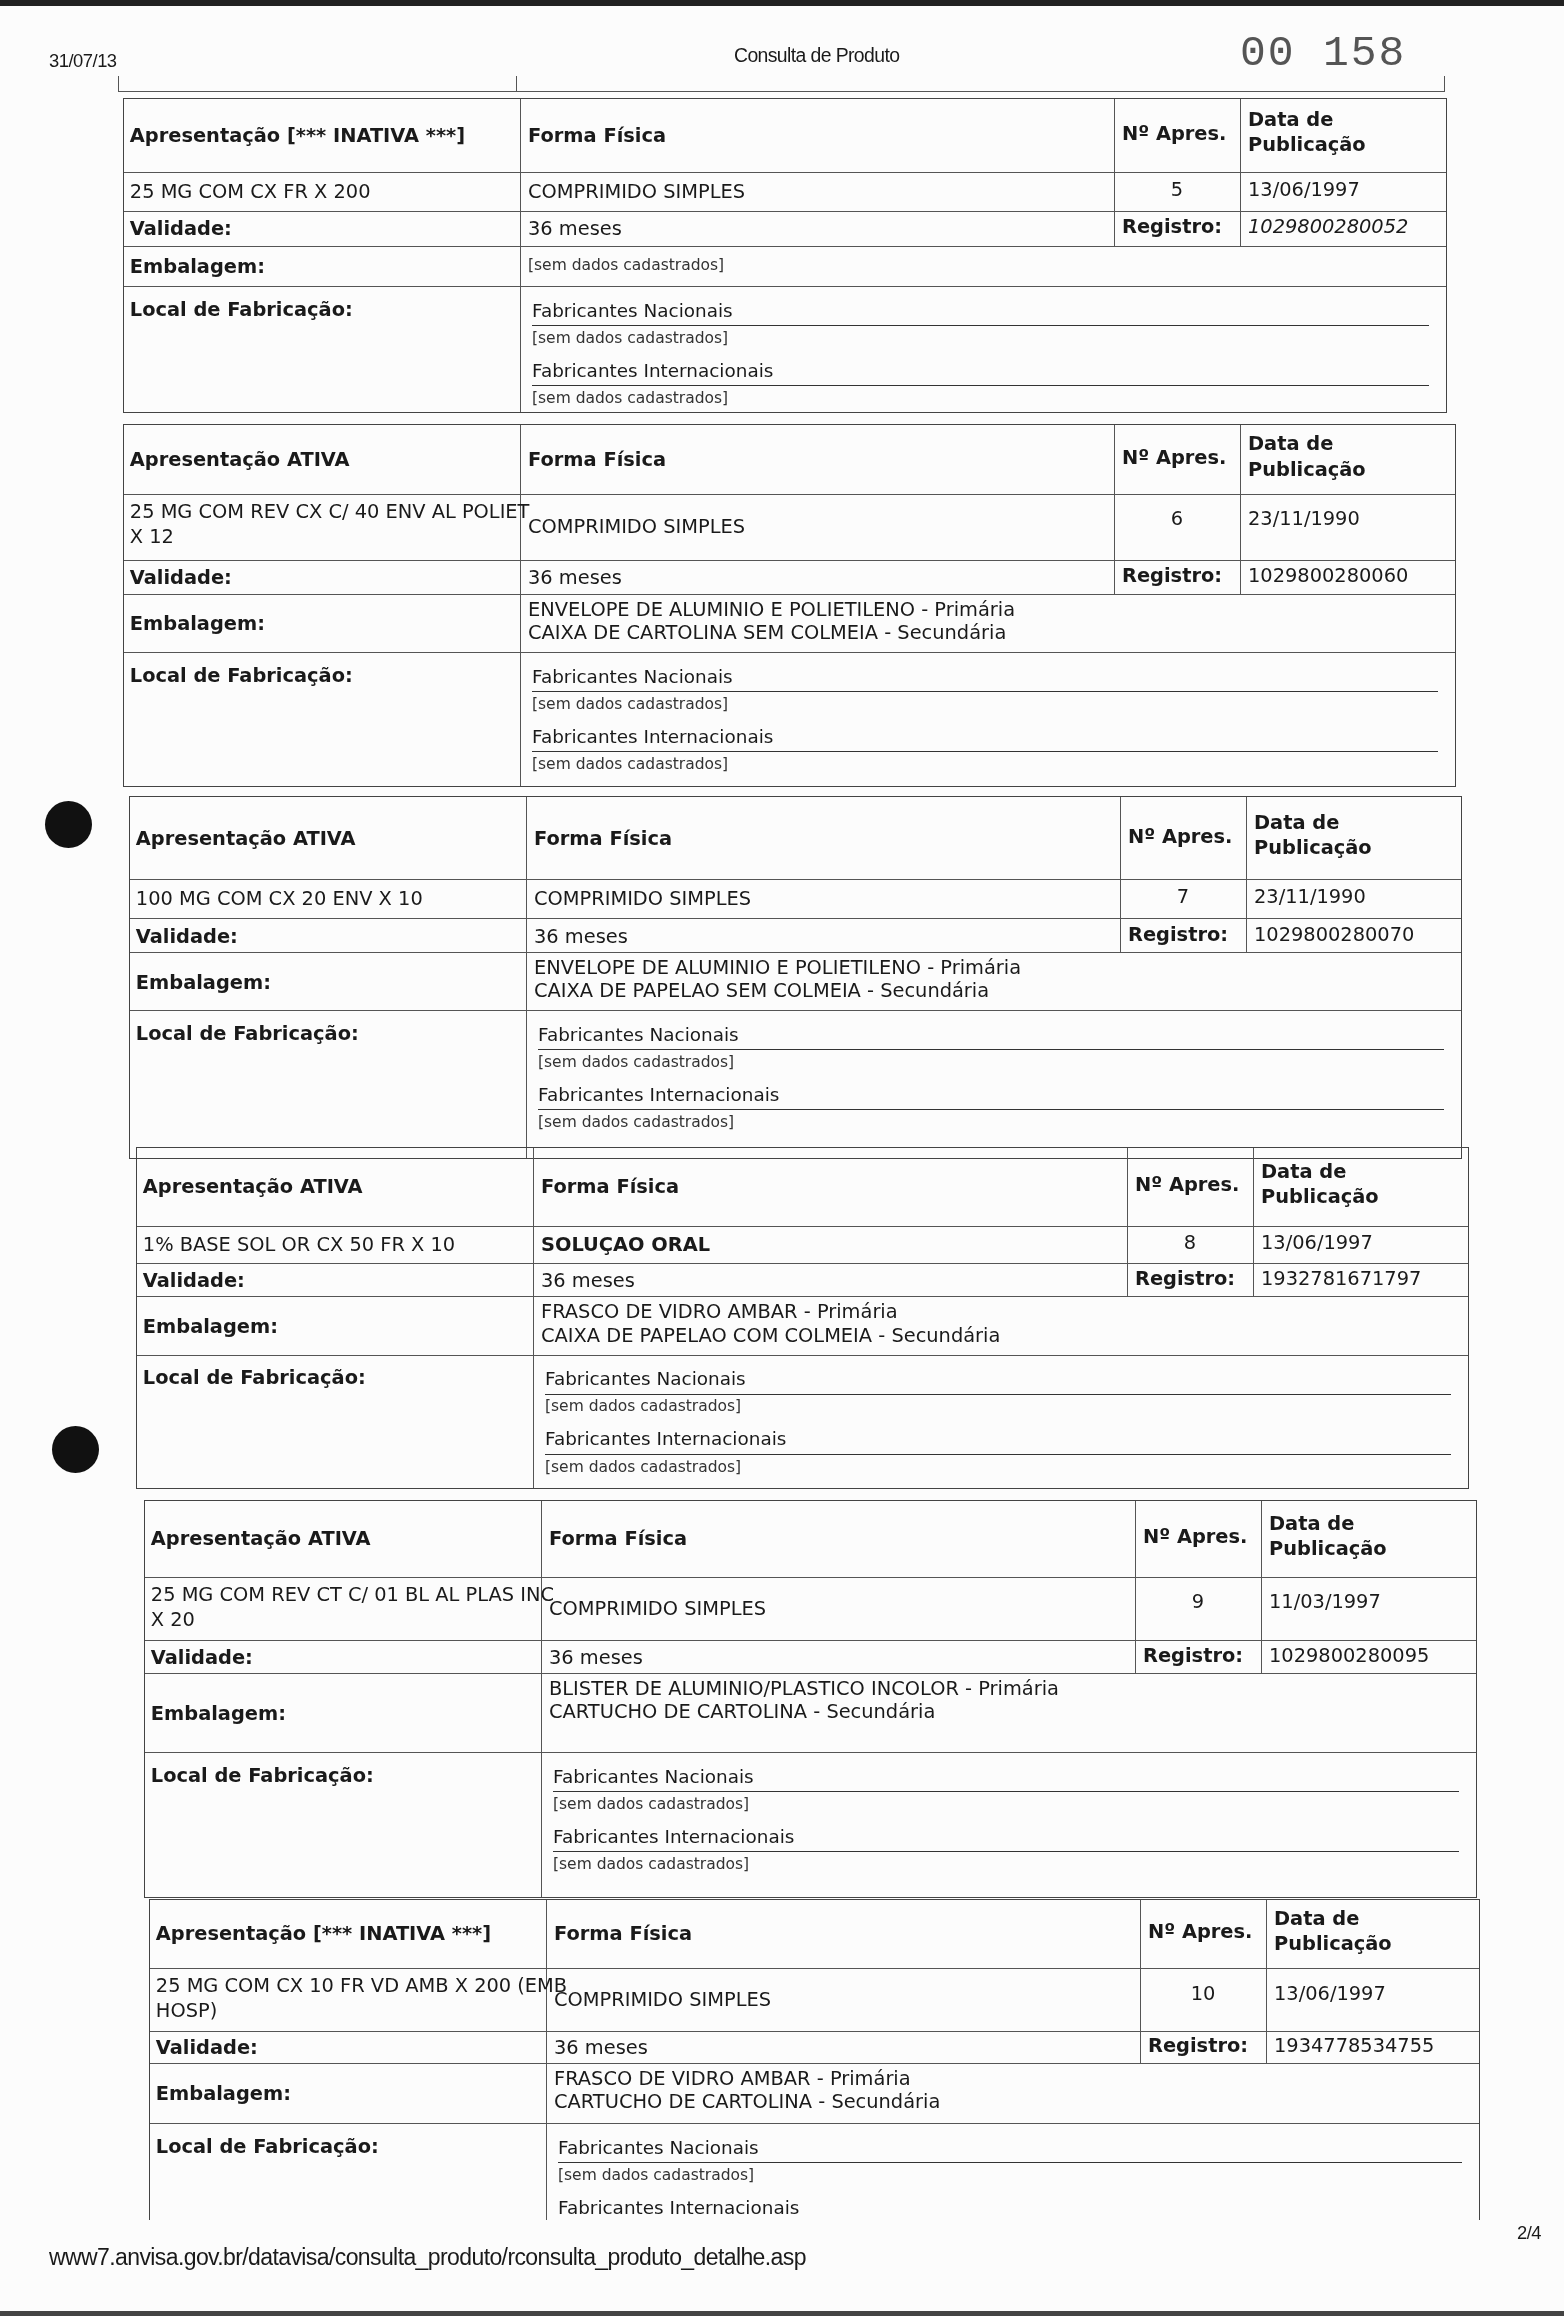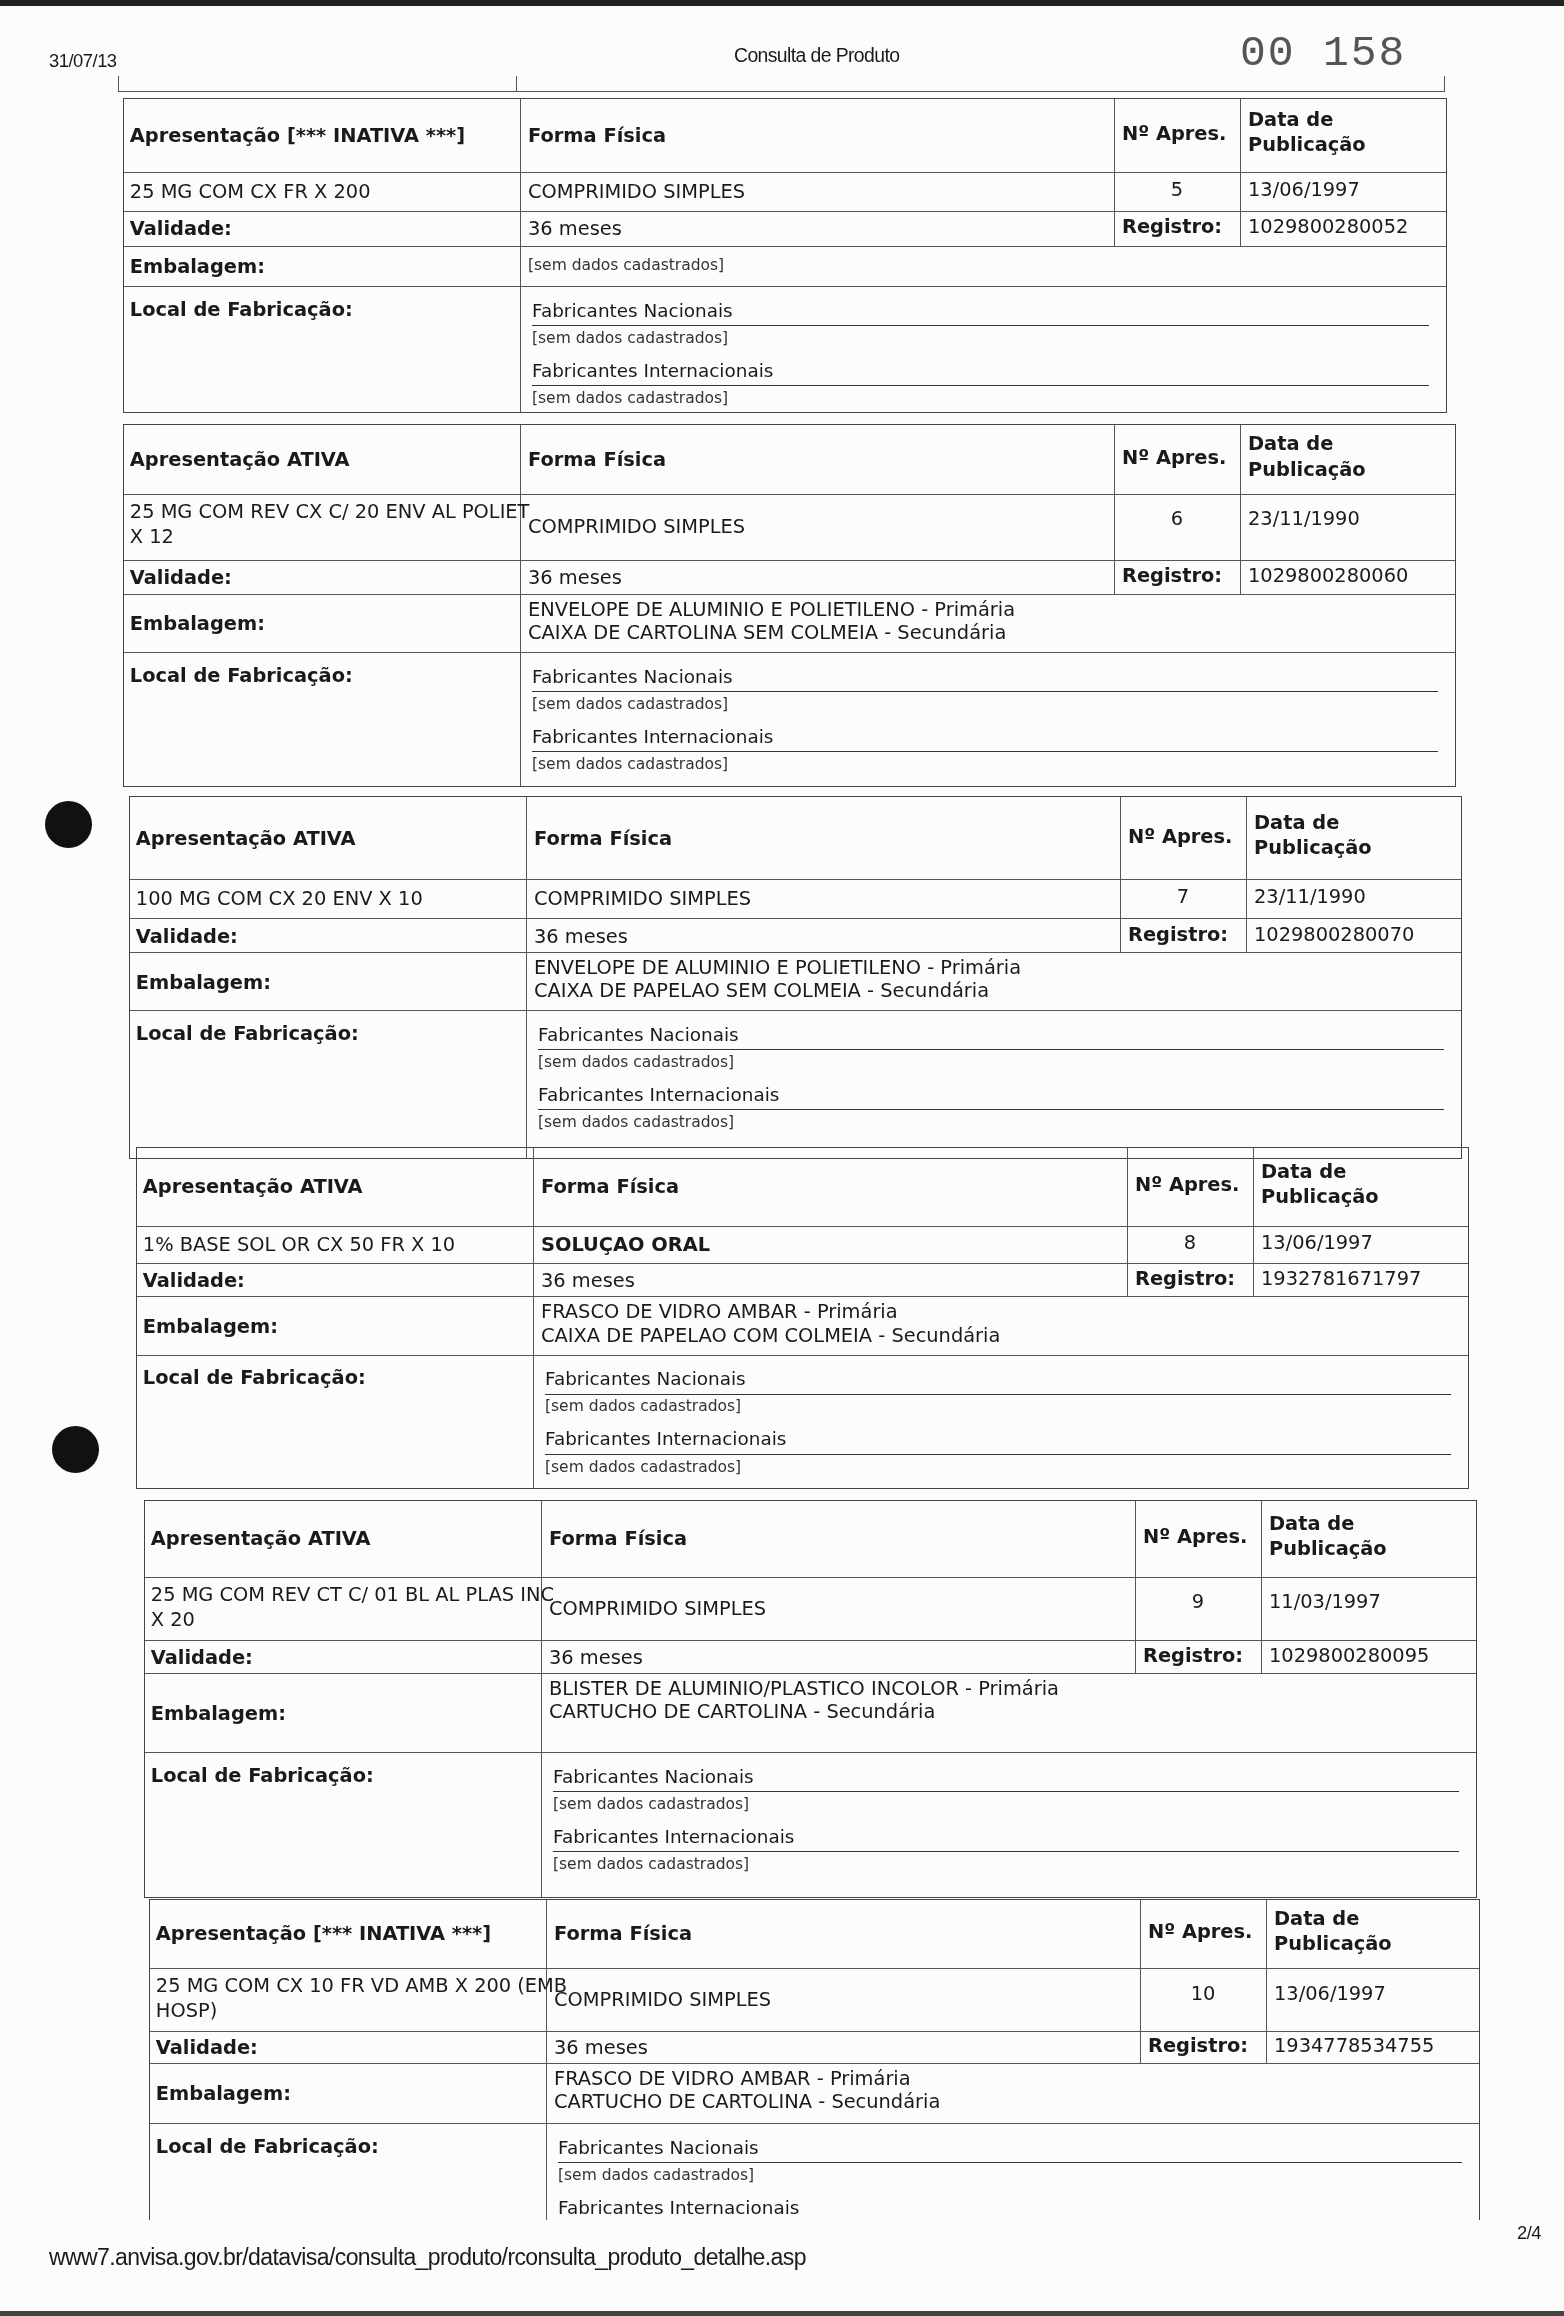--- a/index.html
+++ b/index.html
@@ -72,21 +72,21 @@
 
     <div class="cell c-desc1" style="left: 5.8px; top: 81px;">25 MG COM CX FR X 200</div>
     <div class="cell c-desc2" style="left: 5.8px; top: 104px;"></div>
     <div class="cell c-forma" style="left: 404px; top: 81px;">COMPRIMIDO SIMPLES</div>
     <div class="cell num c-num" style="left: 990px; width: 126px; top: 79px;">5</div>
     <div class="cell c-date" style="left: 1124px; top: 79px;">13/06/1997</div>
 
     <div class="cell b c-vlab" style="left: 5.8px; top: 118px;">Validade:</div>
     <div class="cell c-vval" style="left: 404px; top: 118px;">36 meses</div>
     <div class="cell b c-rlab" style="left: 998px; top: 116px;">Registro:</div>
-    <div class="cell c-rval" style="left: 1124px; top: 116px;">1029800280052</div>
+    <div class="cell c-rval" style="left: 1124px; top: 116px; font-style: italic;">1029800280052</div>
 
     <div class="cell b c-elab" style="left: 5.8px; top: 156px;">Embalagem:</div>
     <div class="cell c-e1" style="left: 404px; top: 157px; font-size: 15.5px; color: rgb(51, 51, 51);">[sem dados cadastrados]</div>
     <div class="cell c-e2" style="left: 404px; top: 174px;"></div>
 
     <div class="cell b c-llab" style="left: 5.8px; top: 199px;">Local de Fabricação:</div>
     <div class="fab-title c-fn" style="left: 408px; top: 201px;">Fabricantes Nacionais</div>
     <div class="fab-line c-fnl" style="left: 408px; top: 226px; width: 897px;"></div>
     <div class="cell sm c-fnv" style="left: 408px; top: 230px;">[sem dados cadastrados]</div>
     <div class="fab-title c-fi" style="left: 408px; top: 261px;">Fabricantes Internacionais</div>
@@ -104,21 +104,21 @@
     <div class="vline v1" style="left: 396px; top: 0px; height: 361px;"></div>
     <div class="vline v2" style="left: 990px; top: 0px; height: 169px;"></div>
     <div class="vline v3" style="left: 1116px; top: 0px; height: 169px;"></div>
 
     <div class="cell b c-status" style="left: 5.8px; top: 23px;">Apresentação ATIVA</div>
     <div class="cell b c-fhead" style="left: 404px; top: 23px;">Forma Física</div>
     <div class="cell b c-nhead" style="left: 998px; top: 21px;">Nº Apres.</div>
     <div class="cell b c-dhead1" style="left: 1124px; top: 7.3px;">Data de</div>
     <div class="cell b c-dhead2" style="left: 1124px; top: 32.5px;">Publicação</div>
 
-    <div class="cell c-desc1" style="left: 5.8px; top: 75px;">25 MG COM REV CX C/ 20 ENV AL POLIET</div>
+    <div class="cell c-desc1" style="left: 5.8px; top: 75px;">25 MG COM REV CX C/ 40 ENV AL POLIET</div>
     <div class="cell c-desc2" style="left: 5.8px; top: 100px;">X 12</div>
     <div class="cell c-forma" style="left: 404px; top: 90px;">COMPRIMIDO SIMPLES</div>
     <div class="cell num c-num" style="left: 990px; width: 126px; top: 82px;">6</div>
     <div class="cell c-date" style="left: 1124px; top: 82px;">23/11/1990</div>
 
     <div class="cell b c-vlab" style="left: 5.8px; top: 141px;">Validade:</div>
     <div class="cell c-vval" style="left: 404px; top: 141px;">36 meses</div>
     <div class="cell b c-rlab" style="left: 998px; top: 139px;">Registro:</div>
     <div class="cell c-rval" style="left: 1124px; top: 139px;">1029800280060</div>
 

